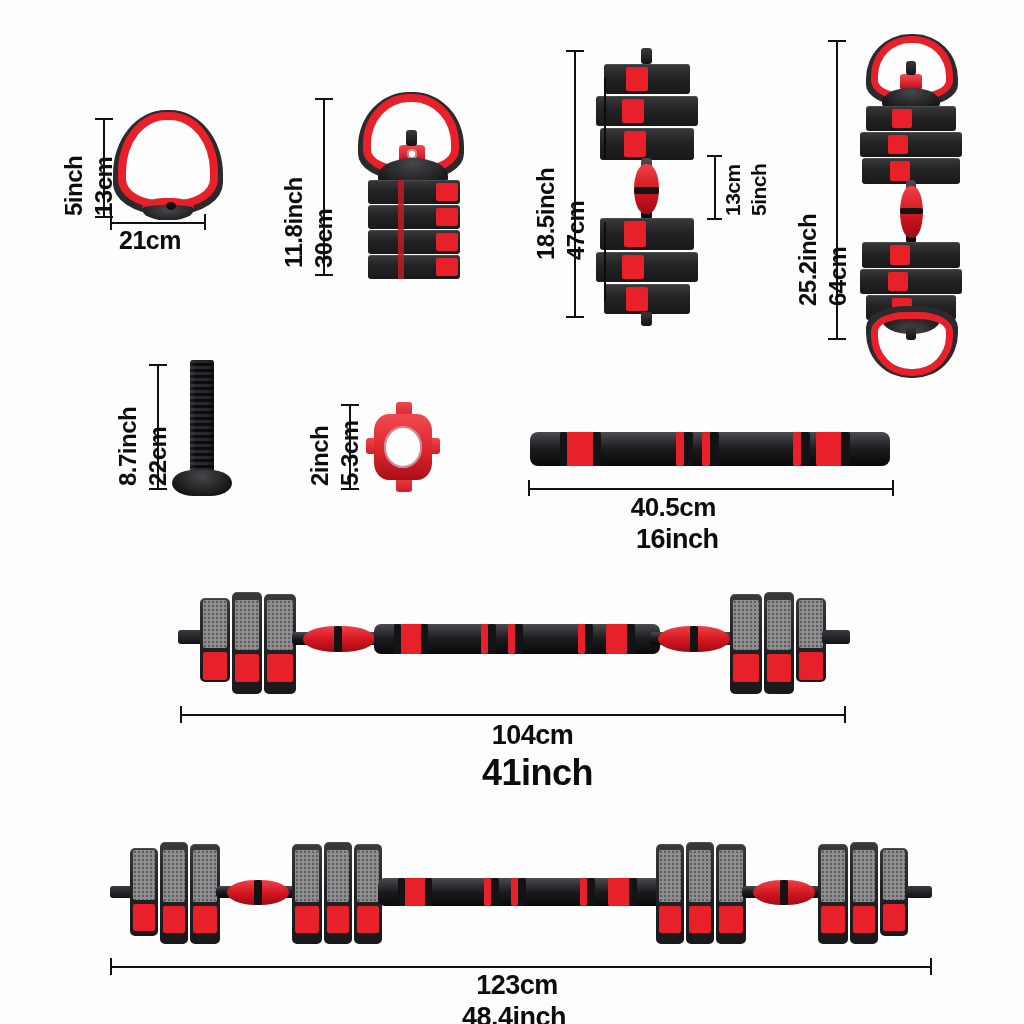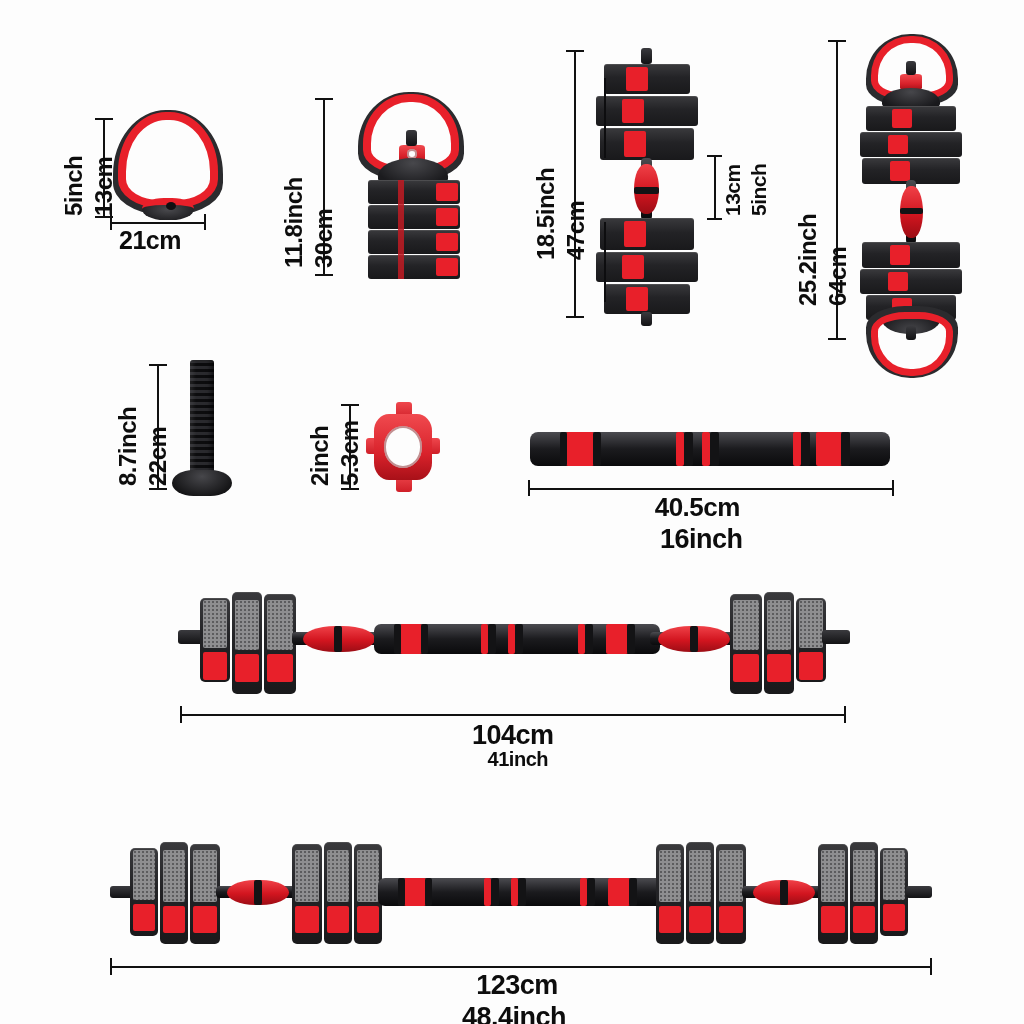--- a/index.html
+++ b/index.html
@@ -357,21 +357,21 @@
     <div class="band" style="left:172px; top:4px; width:8px; height:34px;"></div>
     <div class="bandk" style="left:180px; top:4px; width:9px; height:34px;"></div>
     <div class="band" style="left:263px; top:4px; width:8px; height:34px;"></div>
     <div class="bandk" style="left:271px; top:4px; width:9px; height:34px;"></div>
     <div class="band" style="left:286px; top:4px; width:26px; height:34px;"></div>
     <div class="bandk" style="left:311px; top:4px; width:9px; height:34px;"></div>
   </div>
   <div class="hline" style="left:528px; top:488px; width:366px;"></div>
   <div class="tick-v" style="left:528px; top:480px; height:16px;"></div>
   <div class="tick-v" style="left:892px; top:480px; height:16px;"></div>
-  <div class="dim" style="left:652px; top:494px; font-size:26px; text-align:center;">
+  <div class="dim" style="left:628px; top:494px; font-size:26px; text-align:center;">
     <span>40.5cm</span>
     <span class="l2" style="font-size:27px; margin-top:6px; margin-left:8px;">16inch</span>
   </div>
 
   <div class="part" style="left:178px; top:578px; width:668px; height:126px;">
 
     <div class="capnub" style="left:0; top:52px; width:28px; height:14px;"></div>
 
     <div class="stack" style="left:22px; top:14px; width:96px; height:96px;">
       <div class="plate" style="left:0; top:6px; width:30px; height:84px; border-radius:5px;">
@@ -423,21 +423,21 @@
         <div class="redface" style="left:3px; top:54px; width:24px; height:28px;"></div>
       </div>
     </div>
     <div class="capnub" style="left:644px; top:52px; width:28px; height:14px;"></div>
   </div>
   <div class="hline" style="left:180px; top:714px; width:666px;"></div>
   <div class="tick-v" style="left:180px; top:706px; height:17px;"></div>
   <div class="tick-v" style="left:844px; top:706px; height:17px;"></div>
   <div class="dim" style="left:472px; top:722px; font-size:27px; text-align:center;">
     <span>104cm</span>
-    <span class="l2" style="font-size:20px; margin-left:10px;">41inch</span>
+    <span class="l2" style="font-size:36px; margin-top:6px; margin-left:10px;">41inch</span>
   </div>
 
   <div class="part" style="left:110px; top:838px; width:824px; height:120px;">
 
     <div class="capnub" style="left:0; top:48px; width:26px; height:12px;"></div>
 
     <div class="stack" style="left:20px; top:4px; width:90px; height:102px;">
       <div class="plate" style="left:0; top:6px; width:28px; height:88px; border-radius:5px;">
         <div class="greyface" style="left:3px; top:2px; width:22px; height:50px;"></div>
         <div class="redface" style="left:3px; top:56px; width:22px; height:27px;"></div>

